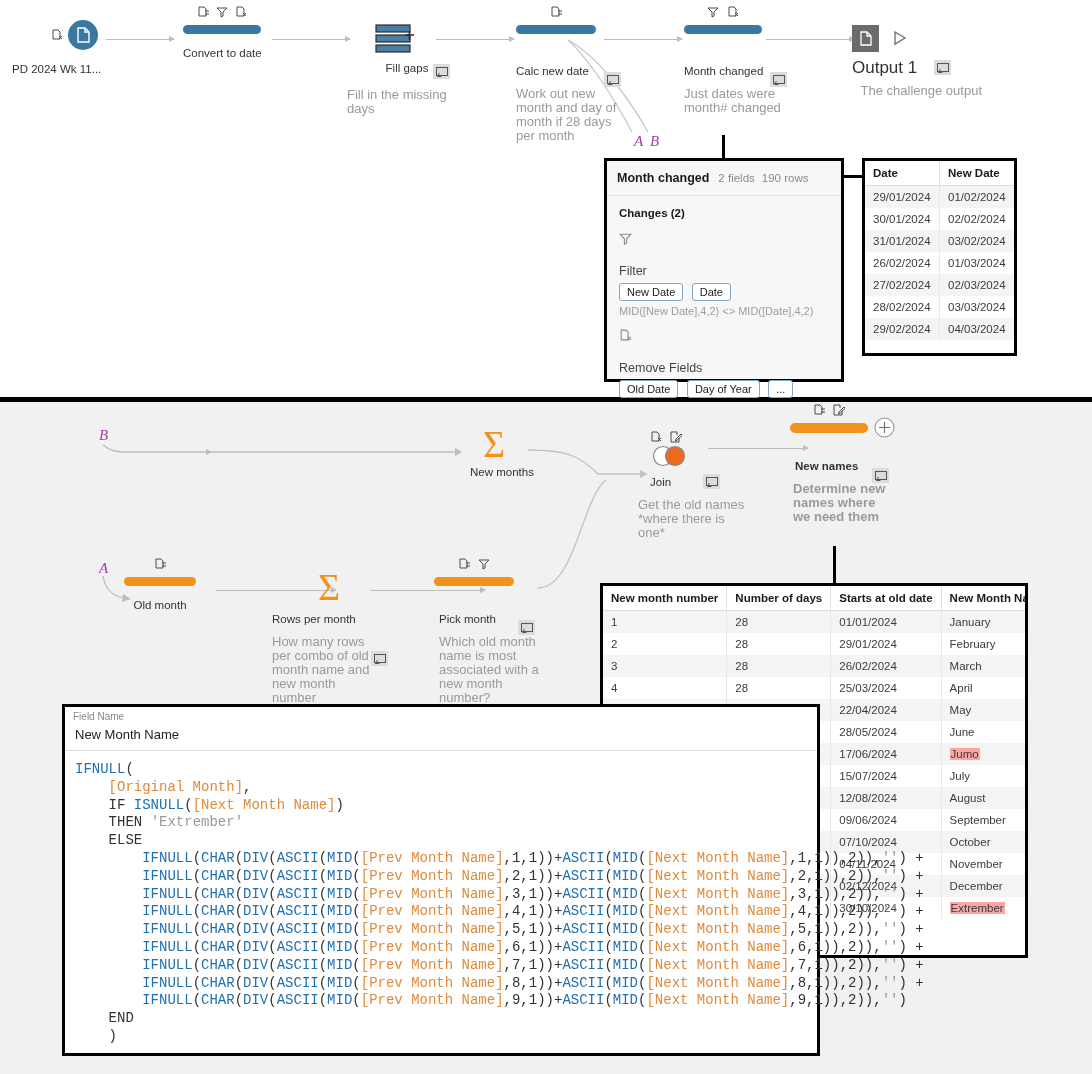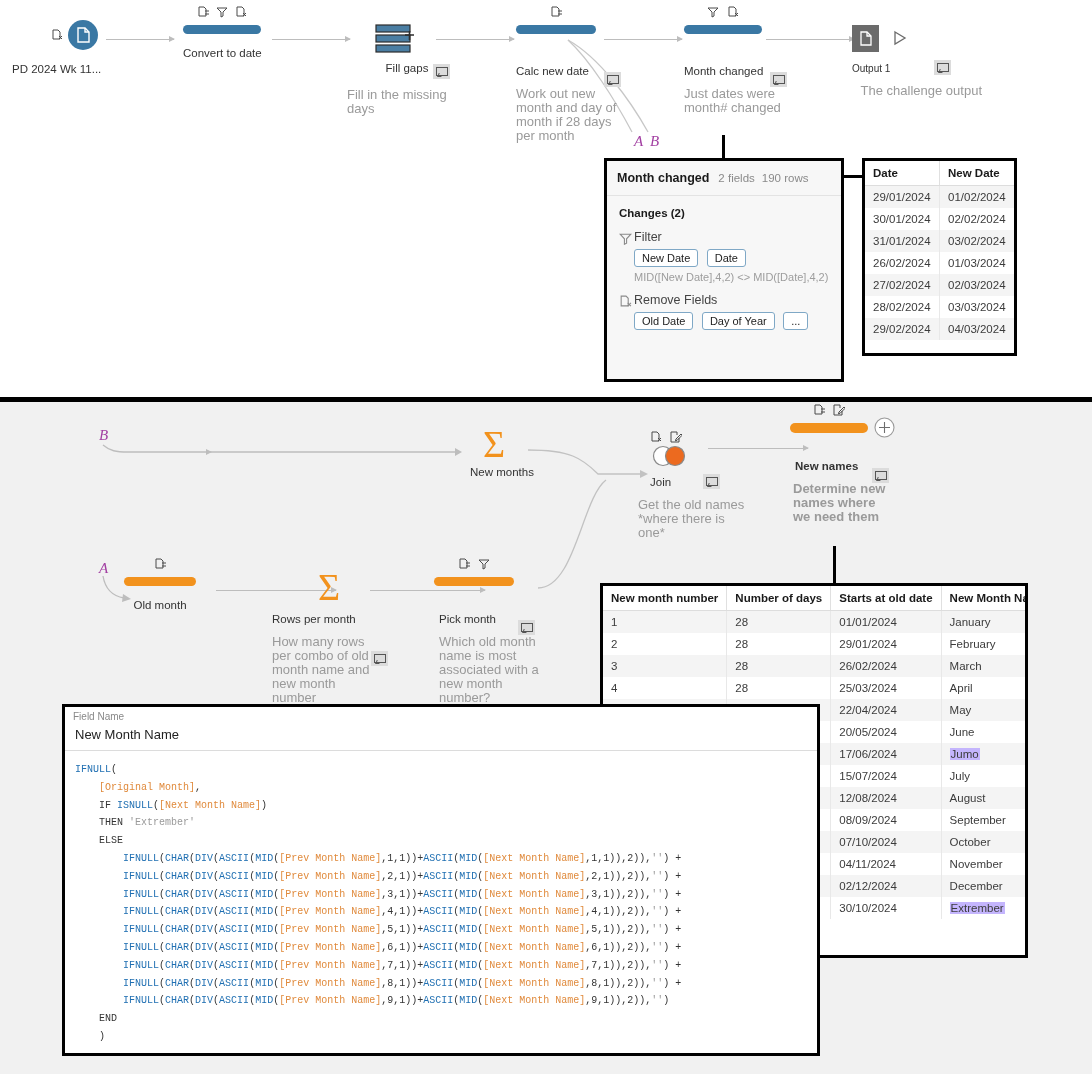--- a/index.html
+++ b/index.html
@@ -51,49 +51,49 @@
 
   
   #changes-panel{left:604px;top:158px;width:240px;height:224px;background:#f7f7f7;}
   #changes-head{height:34px;border-bottom:1px solid #e3e3e3;display:flex;align-items:center;
       padding:0 10px;background:#f7f7f7;}
   #changes-head .t{font-size:12.5px;font-weight:bold;color:#1a1a1a;}
   #changes-head .m{font-size:11.5px;color:#8a8a8a;margin-left:9px;}
   #changes-head .m2{font-size:11.5px;color:#8a8a8a;margin-left:7px;}
   #changes-body{padding:11px 12px 0 12px;}
   .changes-title{font-size:11.5px;font-weight:bold;color:#1a1a1a;margin-bottom:11px;}
-  .chg-block{display:flex;gap:1px;margin-bottom:9px;}
+  .chg-block{display:flex;gap:15px;margin-bottom:9px;flex-direction:column;}
   .chg-icon{width:14px;flex:0 0 14px;padding-top:1px;color:#6d6d6d;}
   .chg-main{flex:1;}
   .chg-name{font-size:12.5px;color:#444;margin-bottom:4px;}
   .pillbtn{display:inline-block;border:1px solid #7fa8c6;border-radius:3px;background:#fff;
       font-size:11px;color:#222;padding:2px 7px;margin-right:4px;margin-bottom:3px;}
   .chg-expr{font-size:11px;color:#9d9d9d;line-height:14px;}
 
   
   table.dt{border-collapse:collapse;width:100%;}
   table.dt th{font-size:11.5px;font-weight:bold;color:#1a1a1a;text-align:left;
       padding:6px 8px;background:#fff;border-bottom:1px solid #ddd;border-right:1px solid #e0e0e0;white-space:nowrap;}
   table.dt td{font-size:11.5px;color:#3b3b3b;padding:5px 8px;border-right:1px solid #e8e8e8;white-space:nowrap;}
   table.dt tbody tr:nth-child(odd){background:#f4f4f4;}
   table.dt tbody tr:nth-child(even){background:#ffffff;}
   table.dt th:last-child, table.dt td:last-child{border-right:none;}
-  .hl{background:#c4b5fd;padding:0 1px;}
+  .hl{background:#fca5a5;padding:0 1px;}
 
   #date-table{left:862px;top:158px;width:155px;height:198px;overflow:hidden;}
   #month-table{left:600px;top:583px;width:428px;height:375px;overflow:hidden;}
 
   
   .stem{position:absolute;background:#000;}
 
   
   #formula-panel{left:62px;top:704px;width:758px;height:352px;}
   #fp-fieldname-lbl{font-size:10px;color:#888;padding:4px 8px 1px 8px;}
   #fp-fieldname{font-size:13px;color:#222;padding:4px 10px 8px 10px;border-bottom:1px solid #dcdcdc;}
-  #fp-code{font-family:"Liberation Mono", monospace;font-size:10px;line-height:17.8px;
+  #fp-code{font-family:"Liberation Mono", monospace;font-size:14px;line-height:17.8px;
       padding:10px 8px 0 10px;white-space:pre;}
   .k{color:#1f6fb2;}   
   .f{color:#e08a3c;}      
   .s{color:#9a9a9a;}   
 </style>
 </head>
 <body>
 
 <div class="abs" id="top-section">
 
@@ -199,21 +199,21 @@
           <path d="M2 1 h6 l4 4 v9 h-10 z" fill="none" stroke="#fff" stroke-width="1.3"></path>
           <path d="M8 1 v4 h4" fill="none" stroke="#fff" stroke-width="1.3"></path>
         </svg>
     </div>
     <div class="abs" style="left:40px;top:8px;">
       <svg width="16" height="16" viewBox="0 0 16 16">
           <path d="M3 2 L13 8 L3 14 z" fill="none" stroke="#6b6b6b" stroke-width="1.3"></path>
         </svg>
     </div>
     <div style="position:absolute;left:0px;top:36px;">
-      <span style="font-size:10px;color:#333;white-space:nowrap;">Output 1</span>
+      <span style="font-size:17px;color:#333;white-space:nowrap;">Output 1</span>
     </div>
     <span class="bubble abs" style="left:82px;top:36px;"></span>
     <div class="ndesc" style="position:absolute;left:0px;top:56px;width:130px;text-align:right;">The challenge output</div>
   </div>
 
   <div class="stem" style="left:722px;top:135px;width:3px;height:24px;"></div>
   <div class="stem" style="left:841px;top:175px;width:24px;height:3px;"></div>
 </div>
 
 <div class="abs" id="section-divider"></div>
@@ -461,21 +461,21 @@
         </tr>
         <tr>
           <td>5</td>
           <td>28</td>
           <td>22/04/2024</td>
           <td>May</td>
         </tr>
         <tr>
           <td>6</td>
           <td>28</td>
-          <td>20/05/2024</td>
+          <td>28/05/2024</td>
           <td>June</td>
         </tr>
         <tr>
           <td>7</td>
           <td>28</td>
           <td>17/06/2024</td>
           <td><span class="hl">Jumo</span></td>
         </tr>
         <tr>
           <td>8</td>
@@ -485,21 +485,21 @@
         </tr>
         <tr>
           <td>9</td>
           <td>28</td>
           <td>12/08/2024</td>
           <td>August</td>
         </tr>
         <tr>
           <td>10</td>
           <td>28</td>
-          <td>08/09/2024</td>
+          <td>09/06/2024</td>
           <td>September</td>
         </tr>
         <tr>
           <td>11</td>
           <td>28</td>
           <td>07/10/2024</td>
           <td>October</td>
         </tr>
         <tr>
           <td>12</td>

